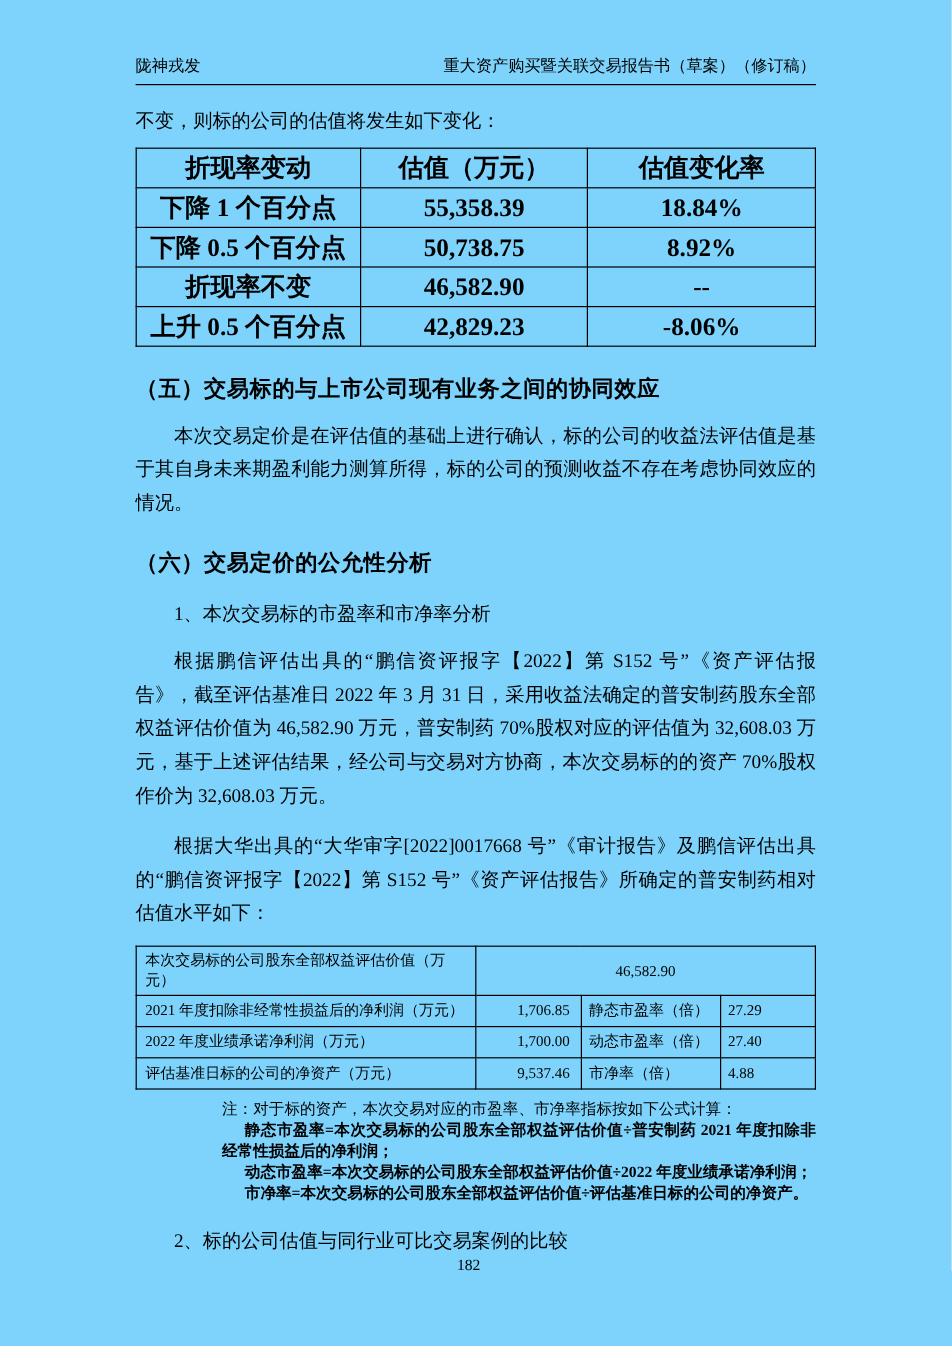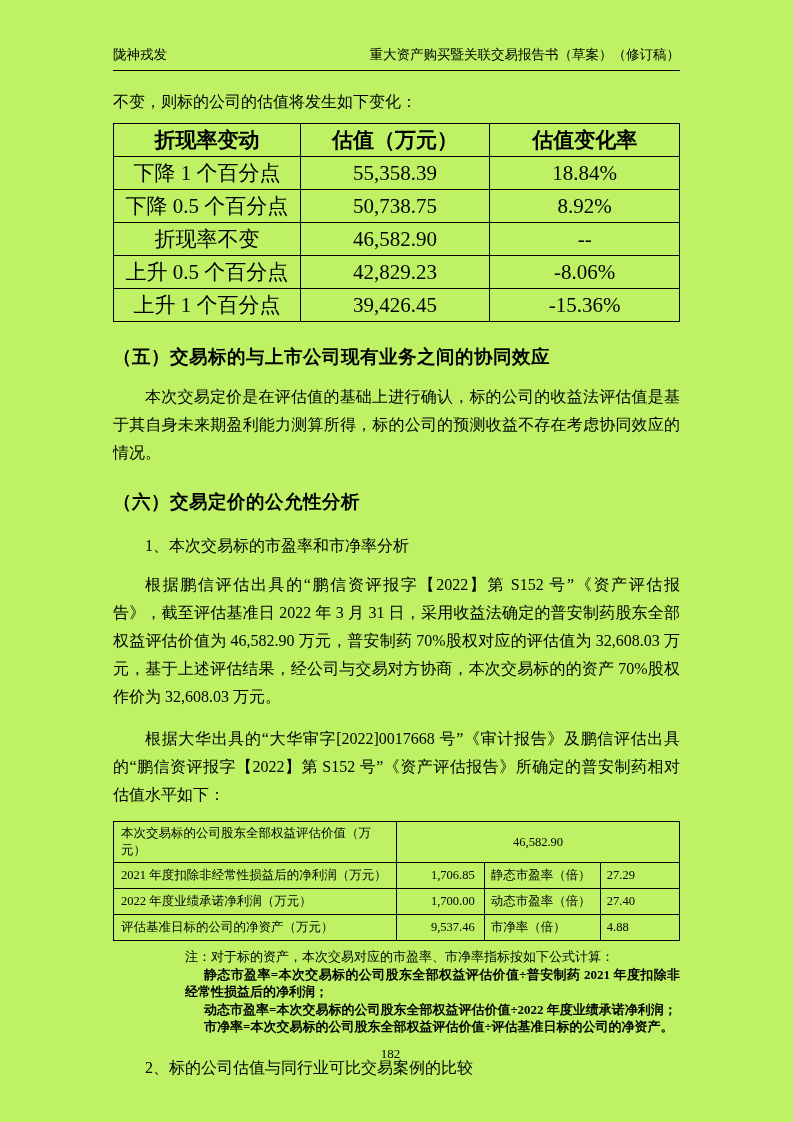--- a/index.html
+++ b/index.html
@@ -1,30 +1,30 @@
 <!DOCTYPE html>
 <html><head>
 <meta charset="utf-8">
 <style>
   * { box-sizing: border-box; }
   html, body { margin: 0; padding: 0; background: #e9e9e9; }
   .page {
-    width: 793px; height: 1122px; margin: 0 auto; background: #bef264;
+    width: 793px; height: 1122px; margin: 0 auto; background: #7dd3fc;
     position: relative; padding: 46px 113px 0 113px; overflow: hidden;
     font-family: "Liberation Serif", "DejaVu Serif", serif; color: #000;
   }
   .header {
     display: flex; justify-content: space-between; align-items: flex-end;
     font-size: 13.5px; padding-bottom: 6px; border-bottom: 1px solid #000;
   }
   .intro { font-size: 16px; line-height: 22px; margin: 20px 0 0 0; }
 
   table { border-collapse: collapse; width: 100%; table-layout: fixed; }
   .t1 { margin-top: 10px; font-size: 21px; text-align: center; border: 1.5px solid #000; }
-  .t1 th, .t1 td { border: 1px solid #000; padding: 2px 4px; height: 32px; font-weight: normal; }
+  .t1 th, .t1 td { border: 1px solid #000; padding: 2px 4px; height: 32px; font-weight: bold; }
   .t1 th { font-weight: bold; height: 27px; }
 
   .sec-heading {
     font-family: "Liberation Sans", "DejaVu Sans", sans-serif;
     font-weight: bold; font-size: 18.5px; letter-spacing: 0.5px; margin: 22px 0 0 0;
   }
   .para { font-size: 16px; line-height: 28px; text-align: justify; text-indent: 2em; margin: 14px 0 0 0; }
   .sub-heading { font-size: 16px; line-height: 22px; text-indent: 2em; margin: 21px 0 0 0; }
 
   .t2 { margin-top: 12px; font-size: 12.5px; border: 1.5px solid #000; }
@@ -78,25 +78,20 @@
     <tr>
       <td>折现率不变</td>
       <td>46,582.90</td>
       <td>--</td>
     </tr>
     <tr>
       <td>上升 0.5 个百分点</td>
       <td>42,829.23</td>
       <td>-8.06%</td>
     </tr>
-    <tr>
-      <td>上升 1 个百分点</td>
-      <td>39,426.45</td>
-      <td>-15.36%</td>
-    </tr>
   </tbody>
     </table>
 
   <div class="sec-heading">（五）交易标的与上市公司现有业务之间的协同效应</div>
   <p class="para">本次交易定价是在评估值的基础上进行确认，标的公司的收益法评估值是基于其自身未来期盈利能力测算所得，标的公司的预测收益不存在考虑协同效应的情况。</p>
 
   <div class="sec-heading">（六）交易定价的公允性分析</div>
   <div class="sub-heading">1、本次交易标的市盈率和市净率分析</div>
   <p class="para">根据鹏信评估出具的“鹏信资评报字【2022】第 S152 号”《资产评估报告》，截至评估基准日 2022 年 3 月 31 日，采用收益法确定的普安制药股东全部权益评估价值为 46,582.90 万元，普安制药 70%股权对应的评估值为 32,608.03 万元，基于上述评估结果，经公司与交易对方协商，本次交易标的的资产 70%股权作价为 32,608.03 万元。</p>
   <p class="para">根据大华出具的“大华审字[2022]0017668 号”《审计报告》及鹏信评估出具的“鹏信资评报字【2022】第 S152 号”《资产评估报告》所确定的普安制药相对估值水平如下：</p>

